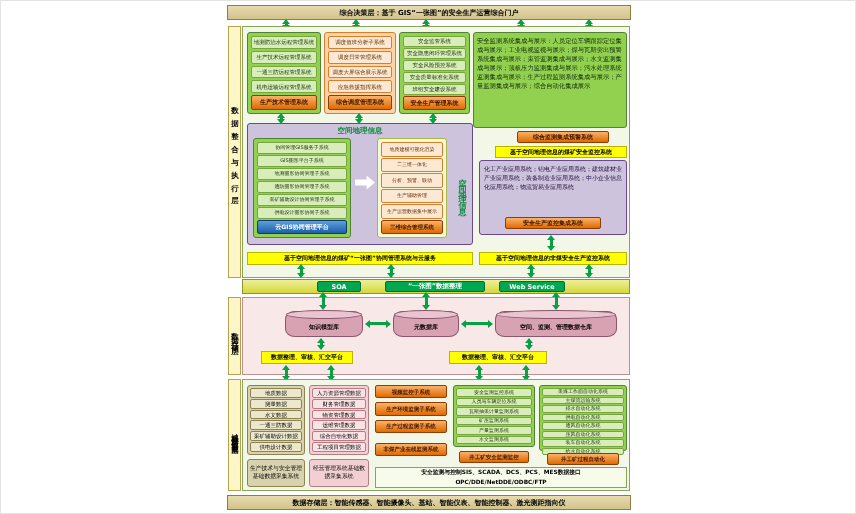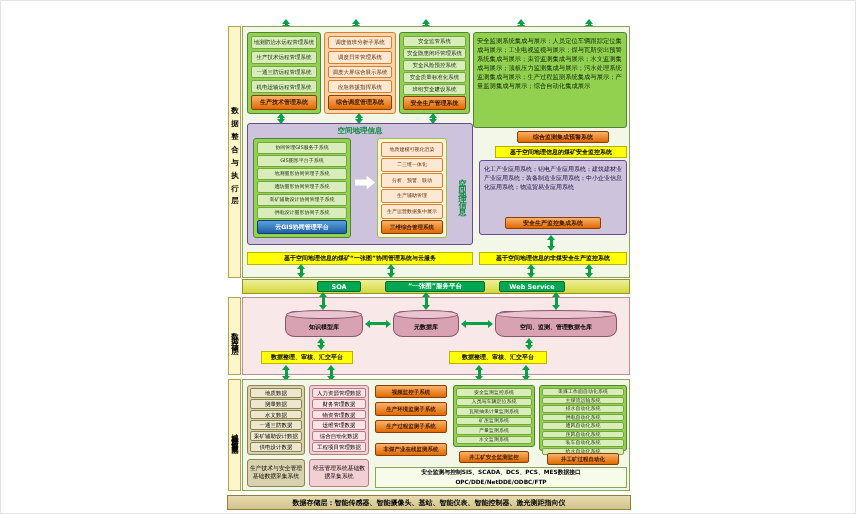--- a/index.html
+++ b/index.html
@@ -42,20 +42,21 @@
   .gis-title{color:#0f8a3e;font-weight:bold;font-size:7.5px;}
   .gis-side{writing-mode:vertical-lr;text-orientation:upright;color:#0f8a3e;font-weight:bold;font-size:8px;letter-spacing:6px;display:flex;align-items:center;justify-content:center;}
   .sisbox{background:#f7fbe9;border:1px solid #89a653;font-size:5.8px;line-height:9.5px;font-weight:bold;display:flex;flex-direction:column;align-items:center;justify-content:center;}
 </style>
 </head>
 <body>
 
 <div id="canvas">
 <div id="diagram">
 
+  <div class="abs flexc bar-tan" style="left:0px;top:0px;width:404px;height:15px;">综合决策层：基于 GIS“一张图”的安全生产运营综合门户</div>
 
   <div class="abs varrow" style="left:55px;top:14px;height:11px;"></div>
   <div class="abs varrow" style="left:125px;top:14px;height:11px;"></div>
   <div class="abs varrow" style="left:195px;top:14px;height:11px;"></div>
   <div class="abs varrow" style="left:290px;top:14px;height:11px;"></div>
   <div class="abs varrow" style="left:358px;top:14px;height:11px;"></div>
 
   <div class="abs vlabel" style="left:1px;top:21px;width:13px;height:252px;letter-spacing:13px;">数据整合与执行层</div>
   <div class="abs layerbg-green" style="left:15px;top:21px;width:388px;height:252px;"></div>
 
@@ -139,21 +140,21 @@
   <div class="abs varrow" style="left:320px;top:230px;height:16px;"></div>
   <div class="abs flexc banner-yellow" style="left:252px;top:247px;width:148px;height:13px;">基于空间地理信息的非煤安全生产监控系统</div>
 
   <div class="abs varrow" style="left:70px;top:259px;height:14px;"></div>
   <div class="abs varrow" style="left:160px;top:259px;height:14px;"></div>
   <div class="abs varrow" style="left:300px;top:259px;height:14px;"></div>
   <div class="abs varrow" style="left:358px;top:259px;height:14px;"></div>
 
   <div class="abs soa-bar" style="left:15px;top:274px;width:388px;height:15px;"></div>
   <div class="abs flexc chip" style="left:90px;top:276px;width:44px;height:11px;">SOA</div>
-  <div class="abs flexc chip" style="left:158px;top:276px;width:100px;height:11px;">“一张图”服务平台</div>
+  <div class="abs flexc chip" style="left:158px;top:276px;width:100px;height:11px;">“一张图”数据整理</div>
   <div class="abs flexc chip" style="left:272px;top:276px;width:66px;height:11px;">Web Service</div>
 
   <div class="abs vlabel" style="left:1px;top:292px;width:13px;height:78px;letter-spacing:4px;">数据存储层</div>
   <div class="abs layerbg-pink" style="left:15px;top:292px;width:388px;height:78px;"></div>
 
   <div class="abs varrow" style="left:92px;top:287px;height:18px;"></div>
   <div class="abs varrow" style="left:195px;top:287px;height:18px;"></div>
   <div class="abs varrow" style="left:325px;top:287px;height:18px;"></div>
 
   <div class="abs flexc cyl" style="left:58px;top:306px;width:78px;height:26px;">知识模型库</div>

